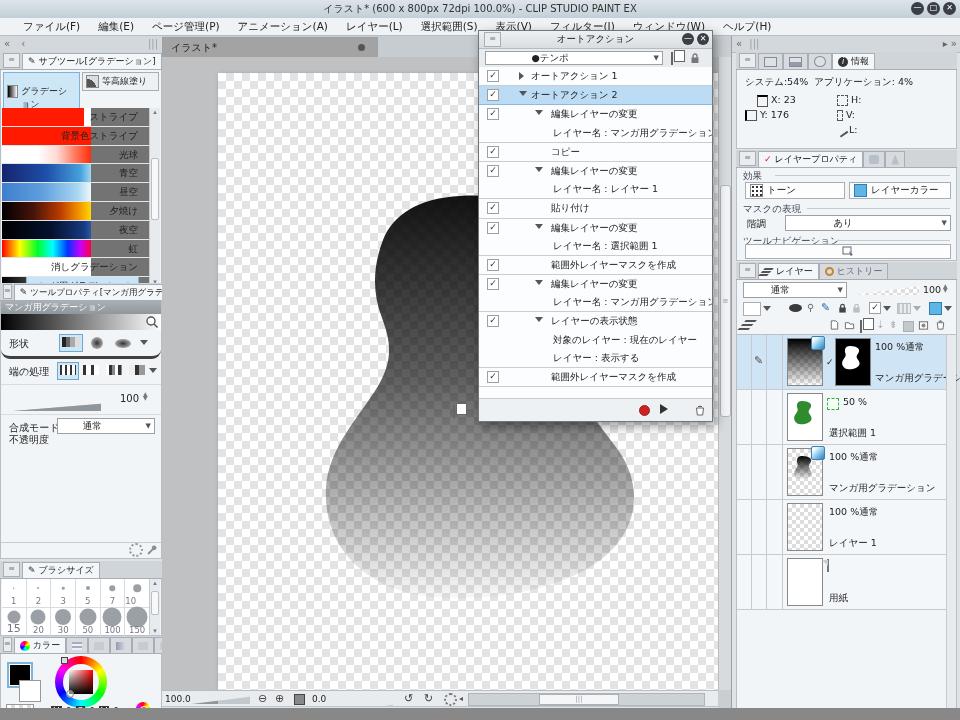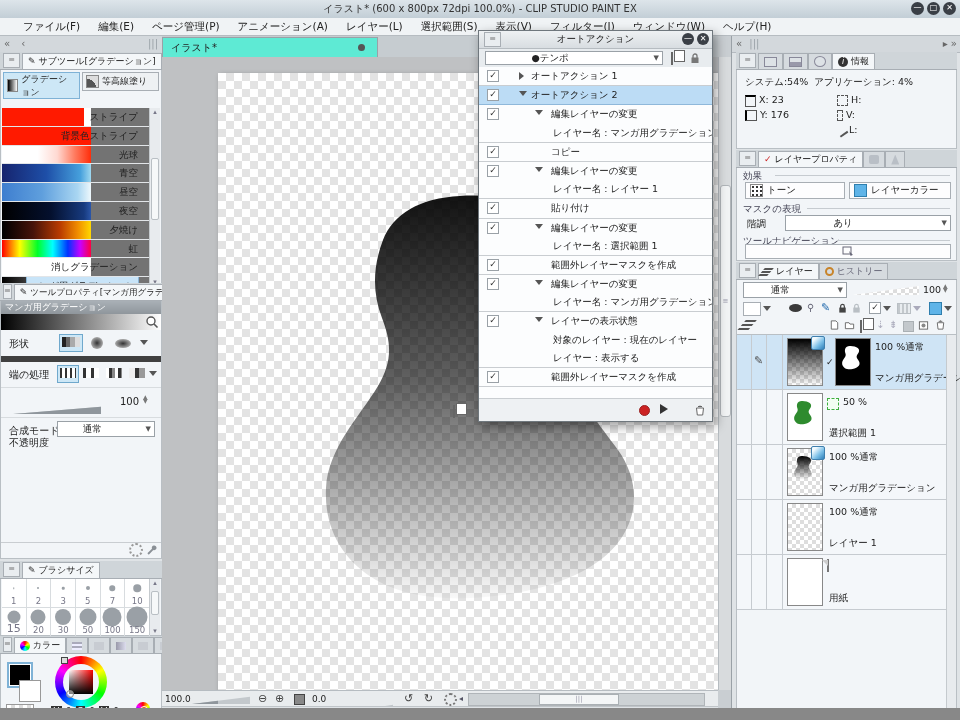--- a/index.html
+++ b/index.html
@@ -121,21 +121,21 @@
     <div class="abs" style="left:0;top:16px;width:162px;height:247px;">
       <div class="ptabs">
         <div class="menu-sq">≡</div>
         <div class="tab">
           <span class="ic" style="font-size:9px;">✎</span>
           <span>サブツール[グラデーション]</span>
         </div>
       </div>
       <div class="panelbody" style="height:229px;position:relative;">
         <div style="display:flex;gap:2px;padding:2px;">
-          <div style="flex:1;height:17px;background:#cde7f6;border:1px solid #7fb2d6;display:flex;align-items:center;gap:3px;padding:4px 3px;font-size:9px;">
+          <div style="flex:1;height:17px;background:#cde7f6;border:1px solid #7fb2d6;display:flex;align-items:flex-start;gap:3px;padding:12px 3px;font-size:9px;">
             <span class="ic" style="width:11px;height:11px;background:linear-gradient(90deg,#000,#fff);border:1px solid #888;"></span>
             <span>グラデーション</span>
           </div>
           <div style="flex:1;height:17px;background:#eef1f3;border:1px solid #a8aeb4;display:flex;align-items:center;gap:3px;padding:0 3px;font-size:9px;">
             <span class="ic" style="width:11px;height:11px;background:radial-gradient(circle at 0 110%,#555 55%,#ddd 56%);border:1px solid #888;"></span>
             <span>等高線塗り</span>
           </div>
         </div>
         <div id="gradient-list" style="position:absolute;left:1px;right:11px;top:38px;height:178px;overflow:hidden;background:#fff;">
             <div class="grow">
@@ -152,26 +152,26 @@
             </div>
             <div class="grow">
               <div class="gprev" style="background: linear-gradient(90deg, rgb(22, 36, 110) 0%, rgb(30, 79, 168) 50%, rgb(70, 160, 220) 88%, rgb(159, 216, 240) 100%);"></div>
               <span class="glabel">青空</span>
             </div>
             <div class="grow">
               <div class="gprev" style="background: linear-gradient(90deg, rgb(62, 126, 207) 0%, rgb(95, 159, 221) 45%, rgb(169, 214, 242) 85%, rgb(238, 248, 252) 100%);"></div>
               <span class="glabel">昼空</span>
             </div>
             <div class="grow">
+              <div class="gprev" style="background: linear-gradient(90deg, rgb(0, 0, 0) 0%, rgb(70, 19, 10) 35%, rgb(184, 58, 0) 65%, rgb(240, 140, 0) 85%, rgb(255, 216, 0) 100%);"></div>
+              <span class="glabel">夕焼け</span>
+            </div>
+            <div class="grow">
               <div class="gprev" style="background: linear-gradient(90deg, rgb(0, 0, 0) 0%, rgb(4, 16, 46) 55%, rgb(23, 58, 126) 92%, rgb(43, 86, 168) 100%);"></div>
               <span class="glabel">夜空</span>
-            </div>
-            <div class="grow">
-              <div class="gprev" style="background: linear-gradient(90deg, rgb(0, 0, 0) 0%, rgb(70, 19, 10) 35%, rgb(184, 58, 0) 65%, rgb(240, 140, 0) 85%, rgb(255, 216, 0) 100%);"></div>
-              <span class="glabel">夕焼け</span>
             </div>
             <div class="grow">
               <div class="gprev" style="background: linear-gradient(90deg, rgb(255, 0, 0) 0%, rgb(255, 255, 0) 20%, rgb(0, 255, 42) 40%, rgb(0, 255, 255) 57%, rgb(0, 51, 255) 74%, rgb(200, 0, 255) 88%, rgb(255, 0, 64) 100%);"></div>
               <span class="glabel">虹</span>
             </div>
             <div class="grow">
               <div class="gprev" style="background: linear-gradient(90deg, rgb(255, 255, 255), rgb(255, 255, 255));"></div>
               <span class="glabel">消しグラデーション</span>
             </div>
             <div class="grow sel">
@@ -211,21 +211,21 @@
       </div>
       <div class="panelbody" style="height:258px;position:relative;">
         <div style="height:13px;background:linear-gradient(#a9b0b6,#8f969c);color:#fff;font-size:9px;line-height:13px;padding-left:4px;">マンガ用グラデーション</div>
         <div style="height:16px;background:linear-gradient(90deg,#000,#fff);position:relative;">
           <svg class="abs" style="right:2px;top:1px;" width="14" height="14" viewBox="0 0 14 14">
             <circle cx="6" cy="6" r="4" fill="#fff" stroke="#555" stroke-width="1.4"></circle>
               <path d="M9 9l3.5 3.5" stroke="#555" stroke-width="1.6"></path>
             </svg>
         </div>
 
-        <div style="position:relative;height:26px;border-bottom:6px solid #404040;">
+        <div style="position:relative;height:26px;border-bottom:3px solid #404040;border-radius:9px;">
           <span class="abs" style="left:8px;top:7px;">形状</span>
           <span class="abs" style="left:58px;top:4px;width:22px;height:16px;background:#cde7f6;border:1px solid #6fa8cc;">
             <span style="display:block;margin:2px;height:10px;background:linear-gradient(90deg,#222 0 4px,#666 4px 8px,#aaa 8px 13px,#ddd 13px);"></span>
             </span>
           <span class="abs" style="left:84px;top:4px;width:22px;height:16px;border:1px solid transparent;">
             <span style="display:block;margin:2px auto;width:12px;height:12px;border-radius:50%;background:radial-gradient(circle,#333,#ddd);"></span>
             </span>
           <span class="abs" style="left:110px;top:4px;width:22px;height:16px;border:1px solid transparent;">
             <span style="display:block;margin:4px auto;width:16px;height:9px;border-radius:50%;background:radial-gradient(ellipse,#333,#ddd);"></span>
             </span>
@@ -302,21 +302,21 @@
               <div style="position: absolute; left: 0px; right: 0px; bottom: 1px; font-size: 8.5px; color: rgb(119, 119, 136);">3</div>
             </div>
             <div style="position: relative; height: 28px; border-right: 1px solid rgb(216, 220, 223); border-bottom: 1px solid rgb(216, 220, 223); text-align: center;">
               <span style="position: absolute; left: 50%; top: 9px; transform: translate(-50%, -50%); border-radius: 50%; background: rgb(154, 160, 166); width: 4px; height: 4px;"></span>
               <div style="position: absolute; left: 0px; right: 0px; bottom: 1px; font-size: 8.5px; color: rgb(119, 119, 136);">5</div>
             </div>
             <div style="position: relative; height: 28px; border-right: 1px solid rgb(216, 220, 223); border-bottom: 1px solid rgb(216, 220, 223); text-align: center;">
               <span style="position: absolute; left: 50%; top: 9px; transform: translate(-50%, -50%); border-radius: 50%; background: rgb(154, 160, 166); width: 5.5px; height: 5.5px;"></span>
               <div style="position: absolute; left: 0px; right: 0px; bottom: 1px; font-size: 8.5px; color: rgb(119, 119, 136);">7</div>
             </div>
-            <div style="position: relative; height: 28px; border-right: 1px solid rgb(216, 220, 223); border-bottom: 1px solid rgb(216, 220, 223); text-align: center;">
+            <div style="position: relative; height: 28px; border-right: 1px solid rgb(216, 220, 223); border-bottom: 1px solid rgb(216, 220, 223); ">
               <span style="position: absolute; left: 50%; top: 9px; transform: translate(-50%, -50%); border-radius: 50%; background: rgb(154, 160, 166); width: 7.5px; height: 7.5px;"></span>
               <div style="position: absolute; left: 0px; right: 0px; bottom: 1px; font-size: 8.5px; color: rgb(119, 119, 136);">10</div>
             </div>
             <div style="position: relative; height: 28px; border-right: 1px solid rgb(216, 220, 223); border-bottom: 1px solid rgb(216, 220, 223); text-align: center;">
               <span style="position: absolute; left: 50%; top: 9px; transform: translate(-50%, -50%); border-radius: 50%; background: rgb(154, 160, 166); width: 13px; height: 13px;"></span>
               <div style="position: absolute; left: 0px; right: 0px; bottom: 1px; font-size: 11px; color: rgb(119, 119, 136);">15</div>
             </div>
             <div style="position: relative; height: 28px; border-right: 1px solid rgb(216, 220, 223); border-bottom: 1px solid rgb(216, 220, 223); text-align: center;">
               <span style="position: absolute; left: 50%; top: 9px; transform: translate(-50%, -50%); border-radius: 50%; background: rgb(154, 160, 166); width: 15px; height: 15px;"></span>
               <div style="position: absolute; left: 0px; right: 0px; bottom: 1px; font-size: 8.5px; color: rgb(119, 119, 136);">20</div>
@@ -393,21 +393,21 @@
         <div class="abs" style="left:135px;top:48px;width:14px;height:14px;border-radius:50%;background:conic-gradient(#f00,#ff0,#0f0,#0ff,#00f,#f0f,#f00);">
           <div class="abs" style="left:4px;top:4px;width:6px;height:6px;border-radius:50%;background:#e85000;border:1px solid #fff;"></div>
         </div>
       </div>
     </div>
   </div>
 
   <div class="abs" style="left:162px;top:36px;width:556px;height:684px;">
 
     <div class="abs" style="left:0;top:0;width:556px;height:21px;background:#c6ccd0;border-bottom:1px solid #8f969c;">
-      <div class="abs" style="left:0;top:1px;width:216px;height:20px;background:#5eead4;border:1px solid #9aa1a7;border-bottom:none;box-sizing:border-box;">
+      <div class="abs" style="left:0;top:1px;width:216px;height:20px;background:#a3a3a3;border:1px solid #9aa1a7;border-bottom:none;box-sizing:border-box;">
         <span style="position:absolute;left:8px;top:3px;font-size:10px;">イラスト*</span>
         <span class="abs" style="right:12px;top:6px;width:7px;height:7px;border-radius:50%;background:#555;"></span>
       </div>
     </div>
 
     <div class="abs" style="left:0;top:21px;width:556px;height:633px;background:#bfc1c3;overflow:hidden;">
       <div class="abs checker" style="left:56px;top:16px;width:600px;height:800px;box-shadow:2px 2px 5px rgba(0,0,0,.35);">
         <svg width="600" height="800" viewBox="0 0 600 800">
           <defs>
             <linearGradient id="blobfade" x1="0" y1="120" x2="0" y2="535" gradientUnits="userSpaceOnUse">
@@ -472,21 +472,21 @@
           </div>
         <div class="tab">
           <span class="ic" style="width:10px;height:10px;border-radius:50%;background:#333;color:#fff;font-size:8px;line-height:10px;text-align:center;font-style:italic;">i</span>
           <span>情報</span>
         </div>
       </div>
       <div class="panelbody" style="height:79px;position:relative;font-size:9.5px;">
         <div class="abs" style="left:8px;top:6px;">
           <span>システム:54%</span>&nbsp;&nbsp;<span>アプリケーション: 4%</span>
         </div>
-        <div class="abs" style="left:8px;top:24px;">
+        <div class="abs" style="left:20px;top:24px;">
           <span class="ic" style="width:9px;height:9px;border:1px solid #555;border-top:2px solid #000;"></span>
           <span>X:</span> <span>23</span>
         </div>
         <div class="abs" style="left:8px;top:39px;">
           <span class="ic" style="width:9px;height:9px;border:1px solid #555;border-left:2px solid #000;"></span>
           <span>Y:</span> <span>176</span>
         </div>
         <div class="abs" style="left:100px;top:24px;">
           <span class="ic" style="width:9px;height:9px;border:1px dashed #555;"></span>
           <span>H:</span>

